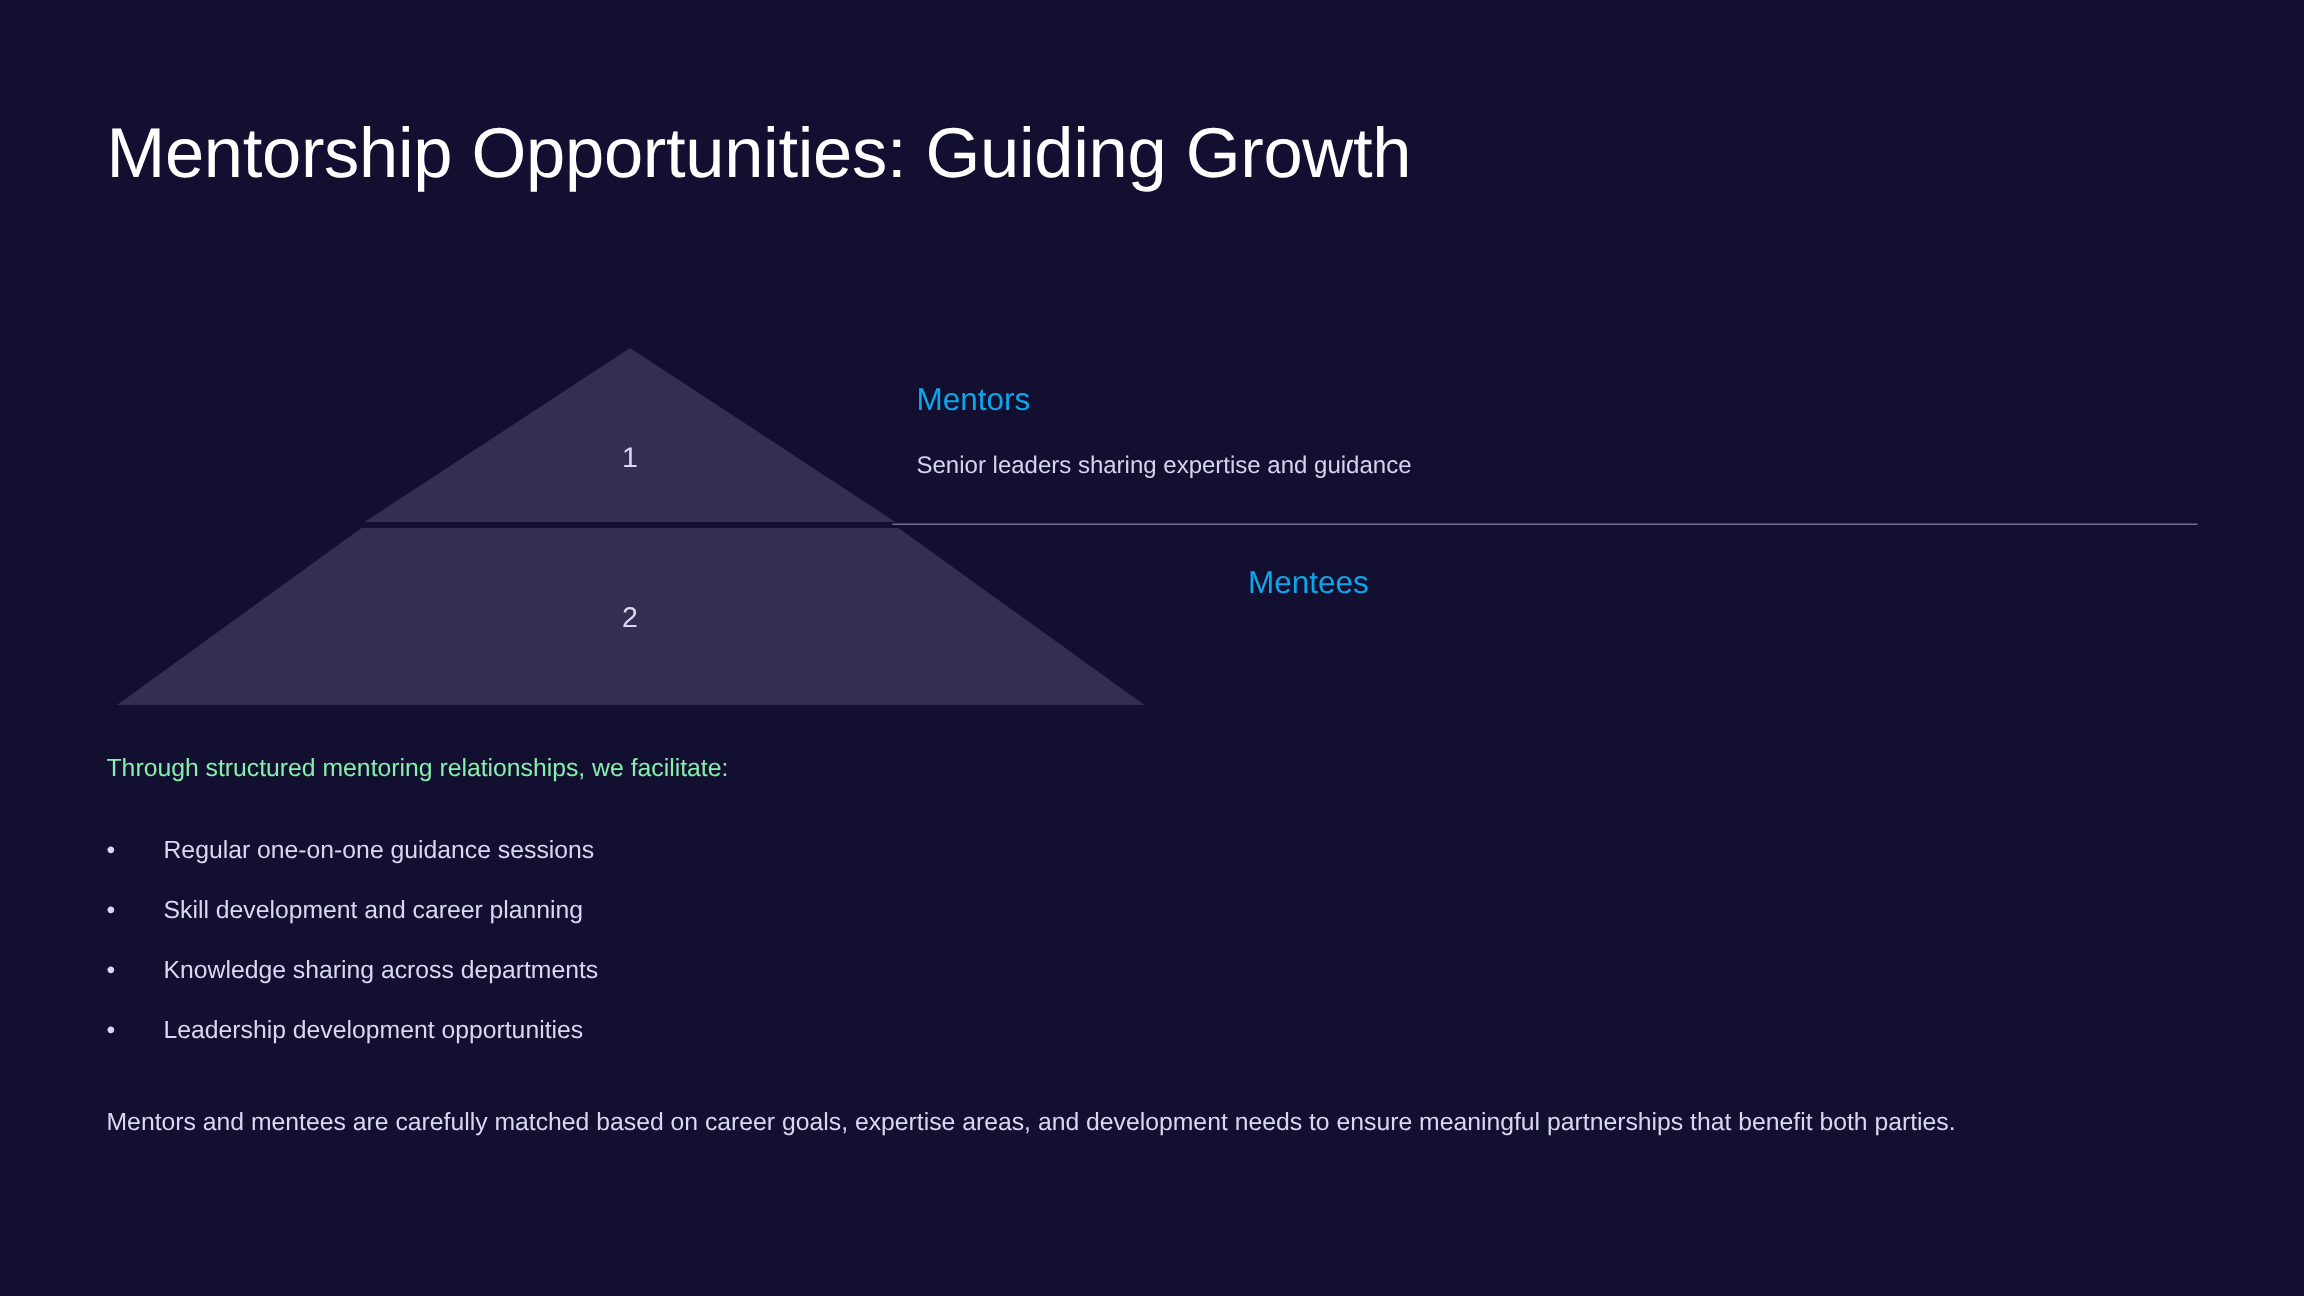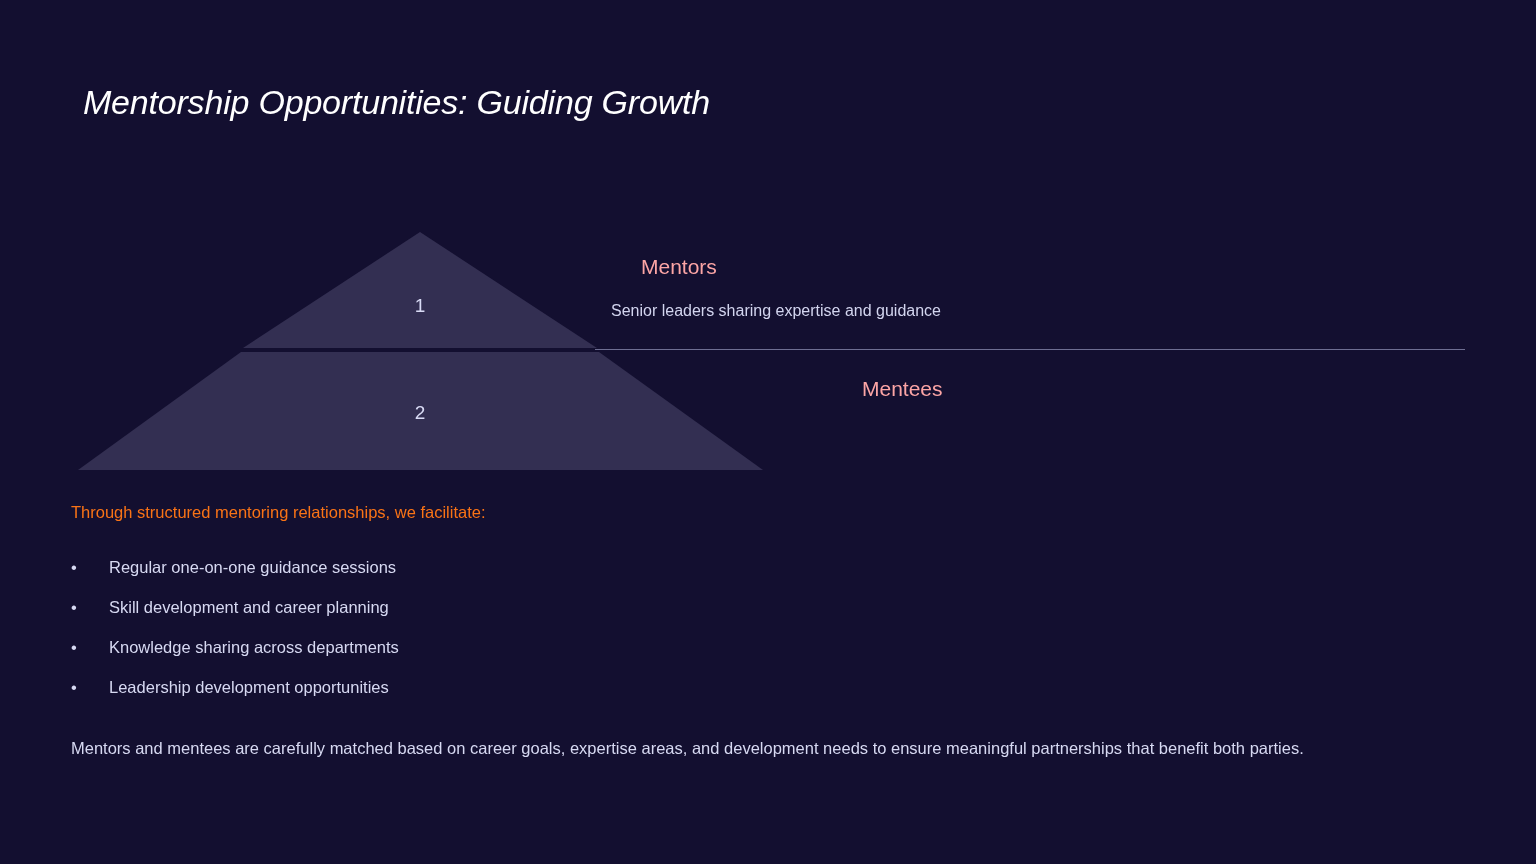--- a/index.html
+++ b/index.html
@@ -17,29 +17,28 @@
   }
 
   .slide {
     position: absolute;
     inset: 0;
   }
 
   
   .slide-title {
     position: absolute;
-    left: 83px;
+    left: 71px;
     top: 74px;
-    font-size: 34px;
+    font-size: 47px;
     line-height: 56px;
     color: #ffffff;
     font-weight: 400;
     letter-spacing: -0.2px;
     white-space: nowrap;
-    font-style: italic;
   }
 
   
   .intro-text {
     position: absolute;
     left: 71px;
     top: 182px;
     width: 1400px;
     font-size: 16.5px;
     line-height: 24px;
@@ -80,25 +79,24 @@
     width: 1536px;
     height: 250px;
   }
   .tier-label-block { position: absolute; }
   .tier-label-block.top { left: 611px; top: 26px; }
   .tier-label-block.bottom { left: 832px; top: 148px; }
 
   .tier-title {
     font-size: 21px;
     line-height: 26px;
-    color: #fca5a5;
+    color: #0ea5e9;
     font-weight: 400;
     margin-bottom: 20px;
     white-space: nowrap;
-    margin-left: 30px;
   }
   .tier-desc {
     font-size: 16px;
     line-height: 22px;
     color: #d3d5ef;
     font-weight: 400;
     white-space: nowrap;
   }
 
   .tier-divider {
@@ -110,21 +108,21 @@
     background: #6e6e92;
   }
 
   
   .lead-text {
     position: absolute;
     left: 71px;
     top: 500px;
     font-size: 16.5px;
     line-height: 24px;
-    color: #f97316;
+    color: #86efac;
   }
 
   .bullet-list {
     position: absolute;
     left: 71px;
     top: 556px;
     width: 900px;
     margin: 0;
     padding: 0;
     list-style: none;

